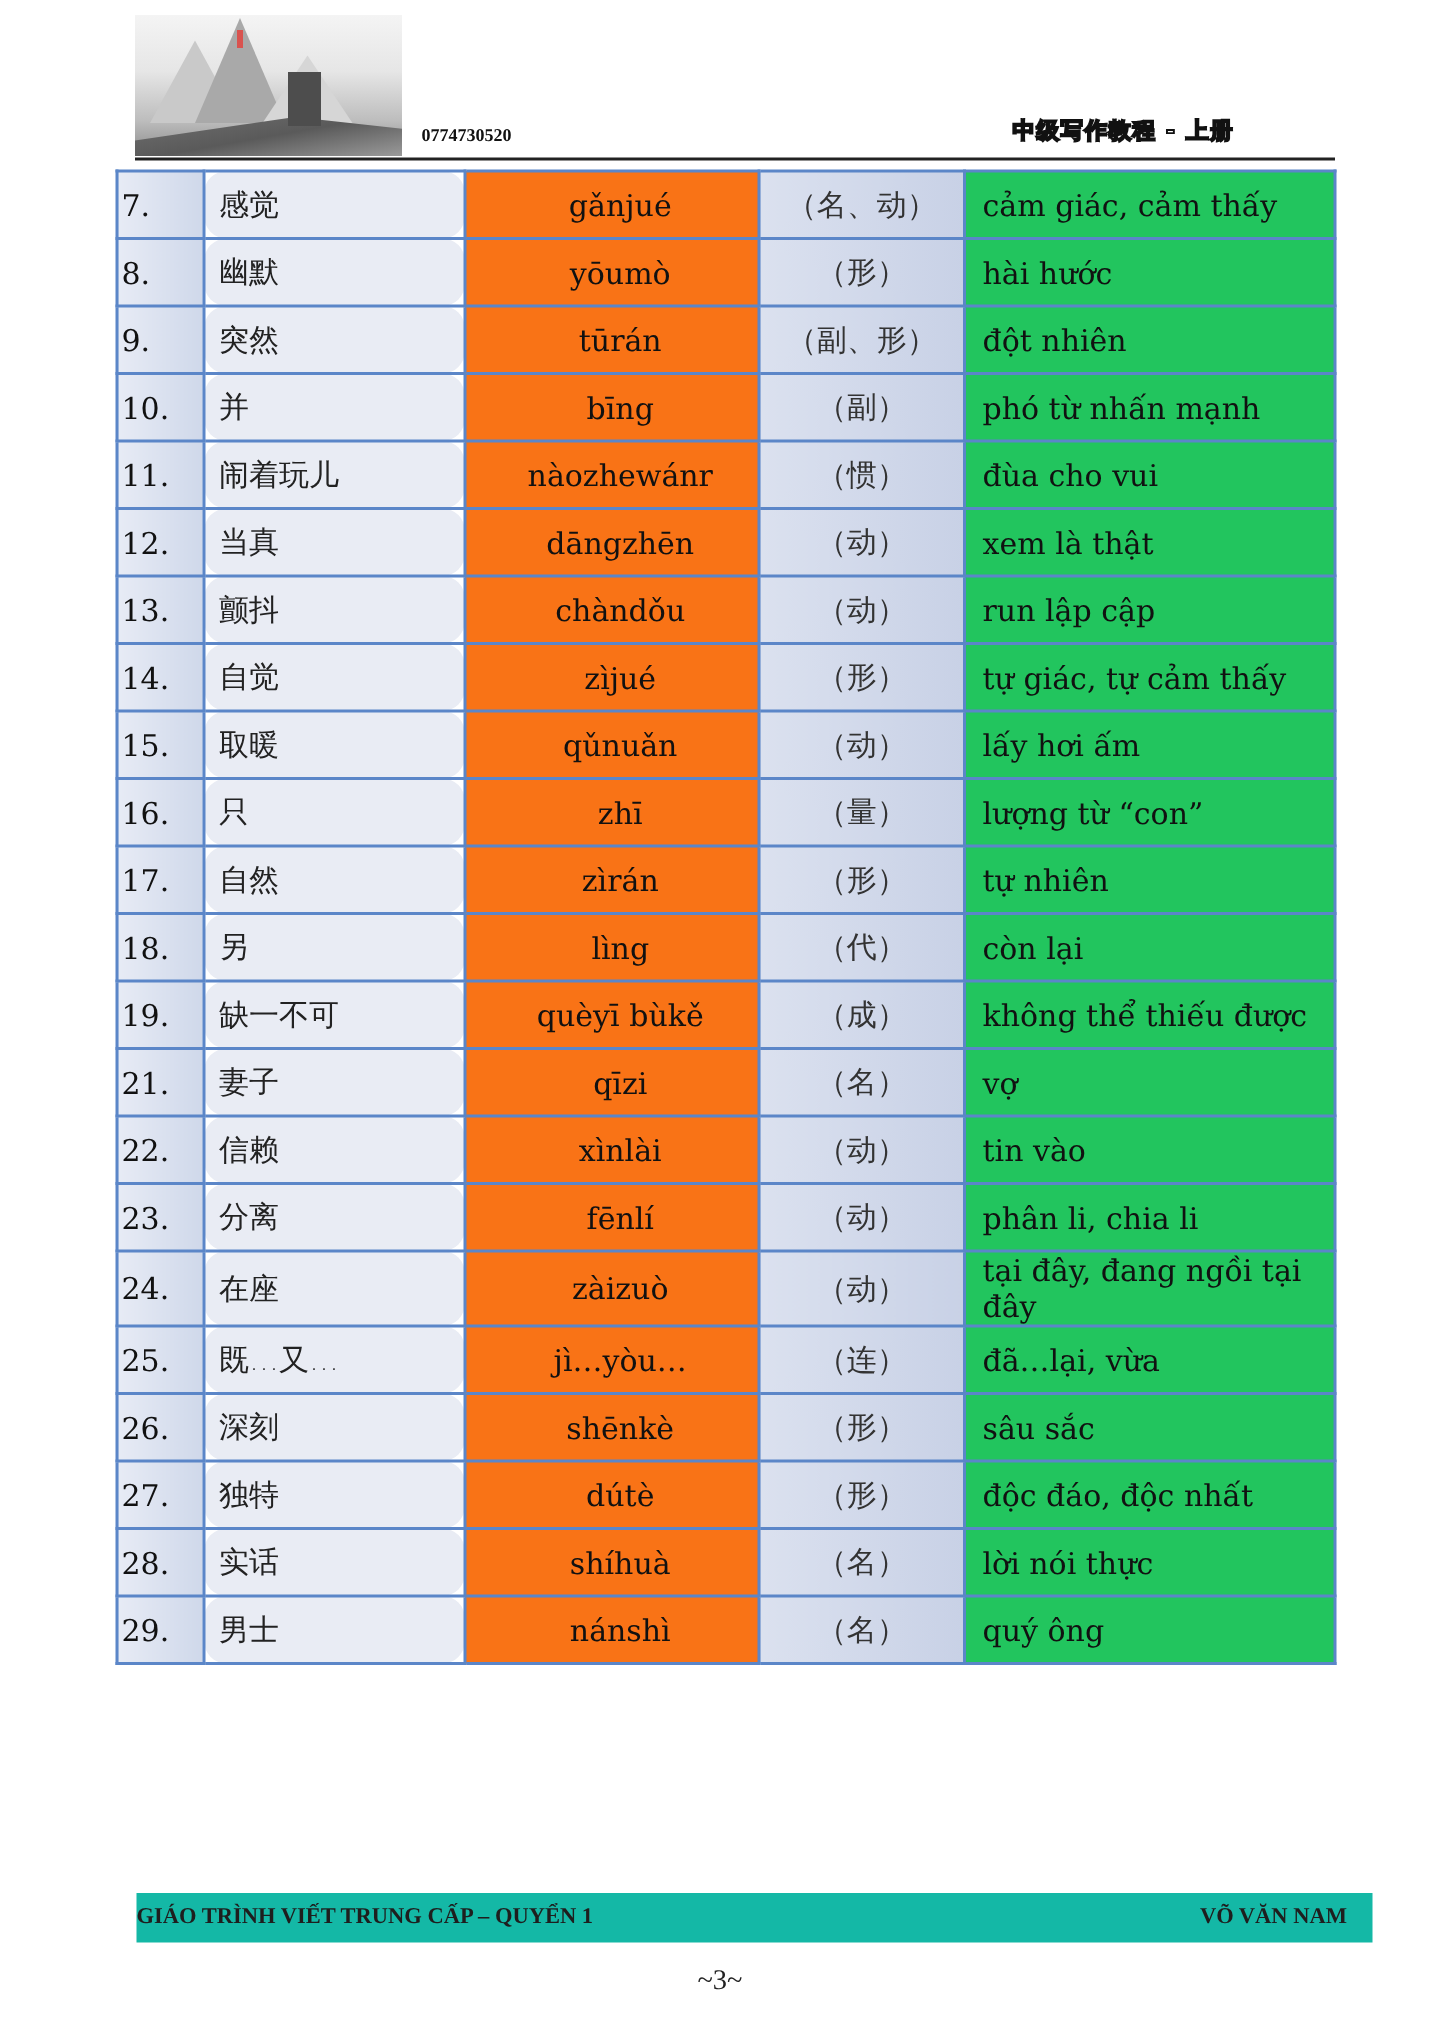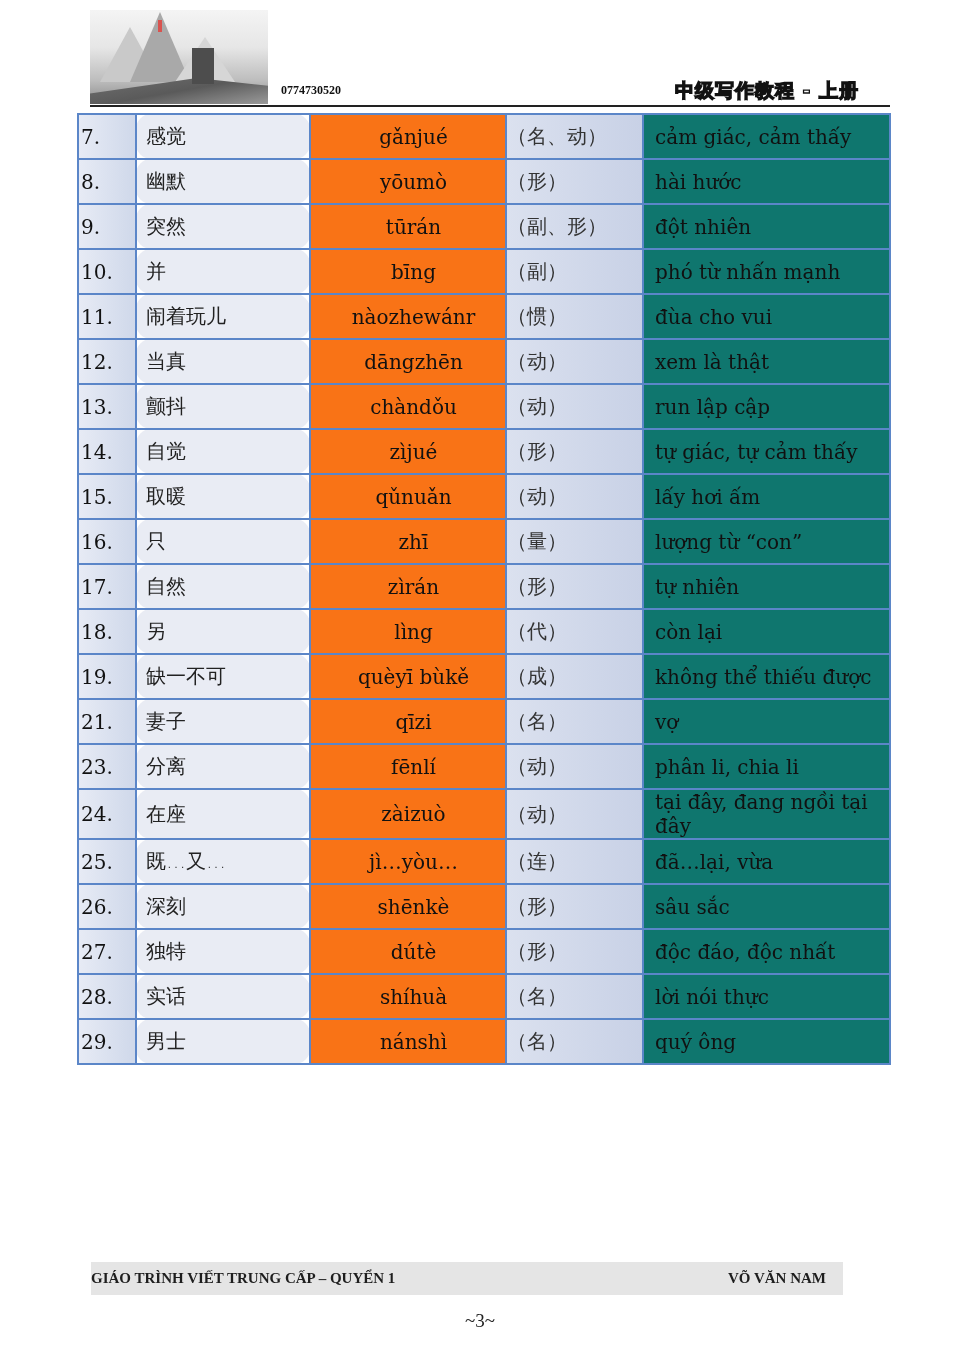--- a/index.html
+++ b/index.html
@@ -18,42 +18,42 @@
   .header-image .m3 { left: 85px; border-bottom: 45px solid #d6d6d6; }
   .header-image .peak { position: absolute; left: 68px; top: 10px; width: 4px; height: 12px; background: #d9534f; }
   .header-image .tower { position: absolute; left: 102px; top: 38px; width: 22px; height: 36px; background: #4d4d4d; }
   .header-image .wall { position: absolute; left: 0; bottom: 0; width: 178px; height: 26px;
     background: linear-gradient(170deg, #6f6f6f 0%, #5a5a5a 50%, #9a9a9a 100%);
     clip-path: polygon(0 60%, 40% 20%, 60% 0, 100% 30%, 100% 100%, 0 100%); }
   .header-phone { position: absolute; left: 191px; top: 73px; font-size: 12px; font-weight: bold;
     font-family: "Liberation Serif", serif; }
   .header-author-cn { position: absolute; left: 402px; top: 73px; font-size: 14px;
     font-family: "DejaVu Sans", sans-serif; margin-top: 39px; }
-  .header-title { position: absolute; left: 585px; top: 68px; font-size: 19px; font-weight: bold;
+  .header-title { position: absolute; left: 585px; top: 68px; font-size: 15px; font-weight: bold;
     letter-spacing: 1px; font-family: "DejaVu Sans", sans-serif;
     color: #fff; -webkit-text-stroke: 1.3px #111; }
   .header-rule { position: absolute; left: 0; top: 95px; width: 800px; height: 2px; background: #222; }
 
   
   .vocab-table { position: absolute; left: 77px; top: 113px; width: 814px;
     border-collapse: collapse; table-layout: fixed; }
   .vocab-table td { border: 2px solid #5b86c8; height: 43px; padding: 0;
     font-size: 20px; vertical-align: middle; }
   .col-num { width: 54px; background: linear-gradient(90deg, #e7ebf5 0%, #cfd8ea 100%);
     padding-left: 2px !important; font-family: "DejaVu Serif", serif; }
   .col-hanzi { width: 163px; background: #e9ecf4; padding-left: 9px !important;
     font-family: "DejaVu Sans", sans-serif; font-weight: 300; color: #222; border-radius: 15px; }
   .col-pinyin { width: 183px; background: #f97316; padding-left: 11px !important; text-align: center; }
   .col-pos { width: 135px; background: linear-gradient(90deg, #dbe1ef 0%, #c8d1e6 100%);
-    text-align: left; font-family: "DejaVu Sans", sans-serif; color: #333; font-size: 19px; }
-  .col-meaning { background: #0f766e; padding-left: 11px !important; }
+    text-align: center; font-family: "DejaVu Sans", sans-serif; color: #333; font-size: 19px; }
+  .col-meaning { background: #22c55e; padding-left: 11px !important; }
 
   
-  .footer-bar { position: absolute; left: 91px; top: 1262px; width: 752px; height: 33px;
-    background: #e5e5e5; }
+  .footer-bar { position: absolute; left: 91px; top: 1262px; width: 824px; height: 33px;
+    background: #14b8a6; }
   .footer-left { position: absolute; left: 0; top: 8px; font-size: 15px; font-weight: bold;
     font-family: "Liberation Serif", serif; color: #1e1e1e; }
   .footer-right { position: absolute; right: 17px; top: 8px; font-size: 15px; font-weight: bold;
     font-family: "Liberation Serif", serif; color: #1e1e1e; }
   .page-number { position: absolute; left: 0; width: 960px; top: 1310px; text-align: center;
     font-size: 19px; font-family: "Liberation Serif", serif; color: #222; }
 </style>
 </head>
 <body>
 
@@ -166,20 +166,27 @@
         <td class="col-meaning">không thể thiếu được</td>
       </tr>
       <tr>
         <td class="col-num">21.</td>
         <td class="col-hanzi">妻子</td>
         <td class="col-pinyin">qīzi</td>
         <td class="col-pos">（名）</td>
         <td class="col-meaning">vợ</td>
       </tr>
       <tr>
+        <td class="col-num">22.</td>
+        <td class="col-hanzi">信赖</td>
+        <td class="col-pinyin">xìnlài</td>
+        <td class="col-pos">（动）</td>
+        <td class="col-meaning">tin vào</td>
+      </tr>
+      <tr>
         <td class="col-num">23.</td>
         <td class="col-hanzi">分离</td>
         <td class="col-pinyin">fēnlí</td>
         <td class="col-pos">（动）</td>
         <td class="col-meaning">phân li, chia li</td>
       </tr>
       <tr>
         <td class="col-num">24.</td>
         <td class="col-hanzi">在座</td>
         <td class="col-pinyin">zàizuò</td>

